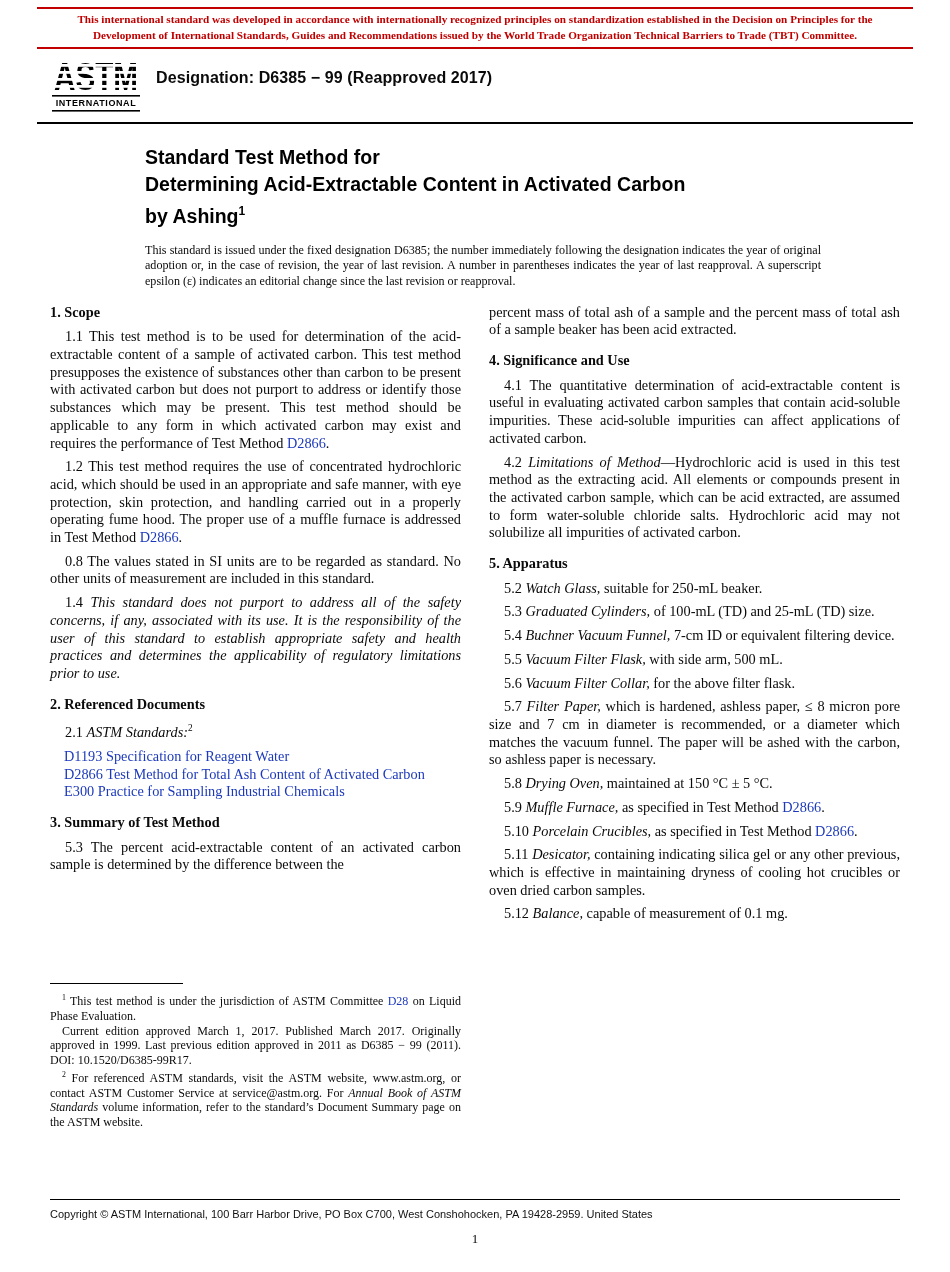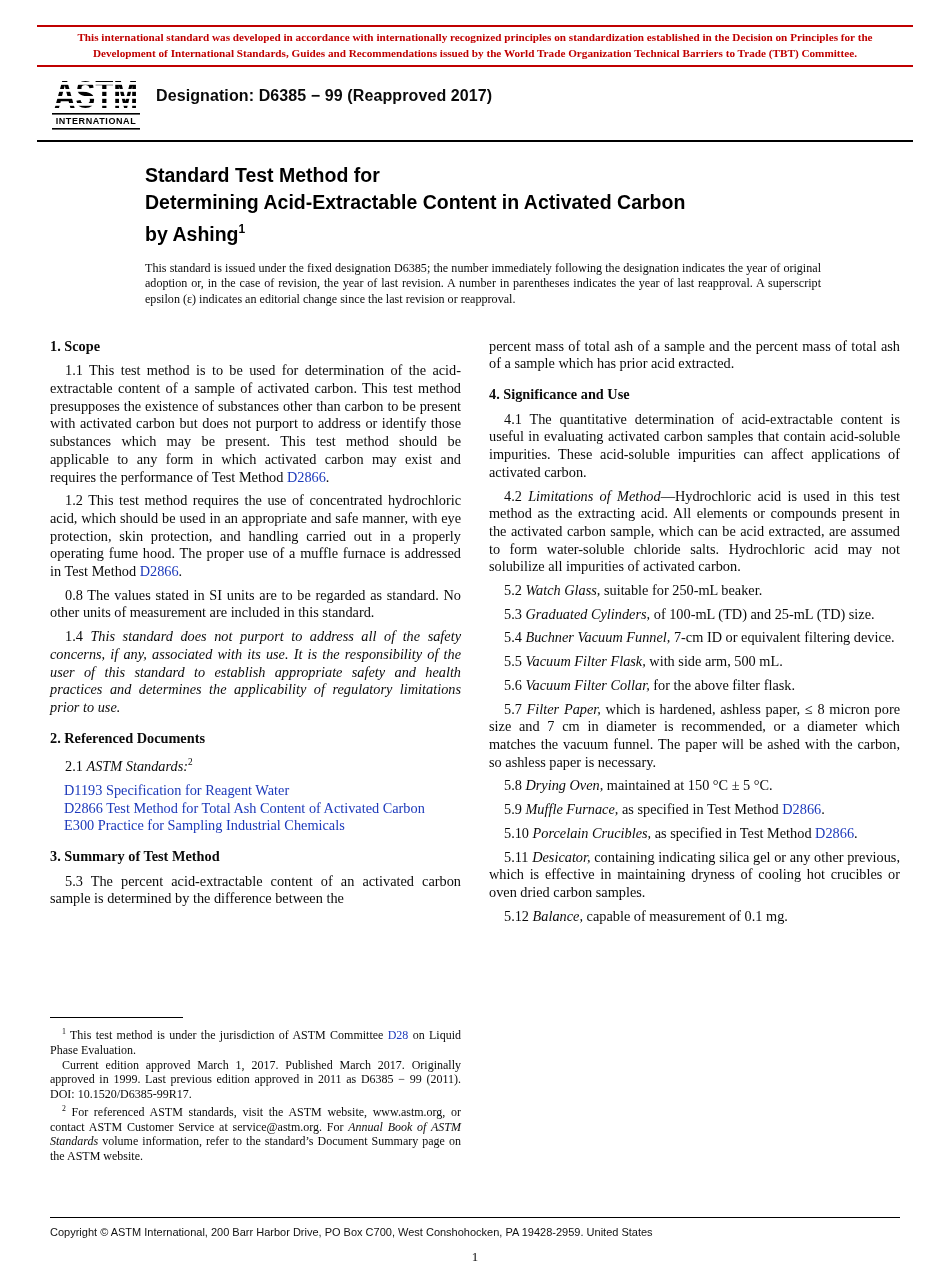--- a/index.html
+++ b/index.html
@@ -5,40 +5,40 @@
   :root { --astm-red:#C00000; --link-blue:#1C39BB; }
   * { margin:0; padding:0; box-sizing:border-box; }
   html,body { background:#fff; }
   body {
     width:950px; height:1272px; position:relative; overflow:hidden;
     font-family:"Liberation Serif", serif; color:#0a0a0a;
   }
   .page { width:950px; height:1272px; position:relative; padding:0 50px; }
 
   .wto-notice {
-    margin:25px -13px 0; border-top:2px solid var(--astm-red); border-bottom:2px solid var(--astm-red);
+    margin:7px -13px 0; border-top:2px solid var(--astm-red); border-bottom:2px solid var(--astm-red);
     padding:3px 14px 4px; color:var(--astm-red); font-weight:bold;
     font-size:11.2px; line-height:1.4; text-align:center;
   }
 
   .masthead { display:flex; align-items:flex-start; margin-top:2px; }
   .logo { width:88px; text-align:center; margin-left:2px; }
   .designation {
     font-family:"Liberation Sans", sans-serif; font-weight:bold;
     font-size:16px; margin:18px 0 0 16px; letter-spacing:0.1px;
   }
   .head-rule { border-bottom:2px solid #000; margin:5px -13px 0; }
 
   .title-block { margin-left:95px; margin-top:20px; }
   .doc-title { font-family:"Liberation Sans", sans-serif; font-size:19.5px; line-height:27px; font-weight:bold; color:#000; }
   .doc-title .t-line { display:block; }
   .doc-title sup { font-size:12px; }
   .issued-note { width:676px; font-size:12.1px; line-height:15.6px; text-align:justify; margin-top:13px; }
 
-  .columns { display:flex; gap:28px; margin-top:30px; min-height:826px; align-items:stretch; }
+  .columns { display:flex; gap:28px; margin-top:14px; min-height:826px; align-items:stretch; }
   .col { width:411px; font-size:14.3px; line-height:17.7px; }
   #col-left { display:flex; flex-direction:column; }
 
   .blk-heading { font-weight:bold; margin:13px 0 7px; }
   .col-main > .blk:first-child, #col-right > .blk:first-child { margin-top:0; }
   .blk-para { text-indent:15px; text-align:justify; margin-bottom:6px; }
   .blk-para-cont { text-align:justify; margin-bottom:6px; }
   .blk-ref { margin-left:14px; padding-left:22px; text-indent:-22px; }
   .blk-fn { font-size:12px; line-height:14.7px; text-align:justify; text-indent:12px; }
 
@@ -108,36 +108,37 @@
           <div class="blk blk-heading"><span>3. Summary of Test Method</span></div>
           <div class="blk blk-para"><span>5.3 The percent acid-extractable content of an activated carbon sample is determined by the difference between the</span></div>
         </div>
       <div class="footnotes">
           <div class="blk blk-fn"><sup class="run-sup">1</sup><span> This test method is under the jurisdiction of ASTM Committee </span><span class="run-link">D28</span><span> on Liquid Phase Evaluation.</span></div>
           <div class="blk blk-fn"><span>Current edition approved March 1, 2017. Published March 2017. Originally approved in 1999. Last previous edition approved in 2011 as D6385 − 99 (2011). DOI: 10.1520/D6385-99R17.</span></div>
           <div class="blk blk-fn"><sup class="run-sup">2</sup><span> For referenced ASTM standards, visit the ASTM website, www.astm.org, or contact ASTM Customer Service at service@astm.org. For </span><span class="run-i">Annual Book of ASTM Standards</span><span> volume information, refer to the standard’s Document Summary page on the ASTM website.</span></div>
         </div>
     </div>
     <div class="col" id="col-right">
-        <div class="blk blk-para-cont"><span>percent mass of total ash of a sample and the percent mass of total ash of a sample which has prior acid extracted.</span></div>
+        <div class="blk blk-para-cont"><span>percent mass of total ash of a sample and the percent mass of total ash of a sample beaker has been acid extracted.</span></div>
         <div class="blk blk-heading"><span>4. Significance and Use</span></div>
         <div class="blk blk-para"><span>4.1 The quantitative determination of acid-extractable content is useful in evaluating activated carbon samples that contain acid-soluble impurities. These acid-soluble impurities can affect applications of activated carbon.</span></div>
         <div class="blk blk-para"><span>4.2 </span><span class="run-i">Limitations of Method</span><span>—Hydrochloric acid is used in this test method as the extracting acid. All elements or compounds present in the activated carbon sample, which can be acid extracted, are assumed to form water-soluble chloride salts. Hydrochloric acid may not solubilize all impurities of activated carbon.</span></div>
+        <div class="blk blk-heading"><span>5. Apparatus</span></div>
         <div class="blk blk-para"><span>5.2 </span><span class="run-i">Watch Glass,</span><span> suitable for 250-mL beaker.</span></div>
         <div class="blk blk-para"><span>5.3 </span><span class="run-i">Graduated Cylinders,</span><span> of 100-mL (TD) and 25-mL (TD) size.</span></div>
         <div class="blk blk-para"><span>5.4 </span><span class="run-i">Buchner Vacuum Funnel,</span><span> 7-cm ID or equivalent filtering device.</span></div>
         <div class="blk blk-para"><span>5.5 </span><span class="run-i">Vacuum Filter Flask,</span><span> with side arm, 500 mL.</span></div>
         <div class="blk blk-para"><span>5.6 </span><span class="run-i">Vacuum Filter Collar,</span><span> for the above filter flask.</span></div>
         <div class="blk blk-para"><span>5.7 </span><span class="run-i">Filter Paper,</span><span> which is hardened, ashless paper, ≤ 8 micron pore size and 7 cm in diameter is recommended, or a diameter which matches the vacuum funnel. The paper will be ashed with the carbon, so ashless paper is necessary.</span></div>
         <div class="blk blk-para"><span>5.8 </span><span class="run-i">Drying Oven,</span><span> maintained at 150 °C ± 5 °C.</span></div>
         <div class="blk blk-para"><span>5.9 </span><span class="run-i">Muffle Furnace,</span><span> as specified in Test Method </span><span class="run-link">D2866</span><span>.</span></div>
         <div class="blk blk-para"><span>5.10 </span><span class="run-i">Porcelain Crucibles,</span><span> as specified in Test Method </span><span class="run-link">D2866</span><span>.</span></div>
         <div class="blk blk-para"><span>5.11 </span><span class="run-i">Desicator,</span><span> containing indicating silica gel or any other previous, which is effective in maintaining dryness of cooling hot crucibles or oven dried carbon samples.</span></div>
         <div class="blk blk-para"><span>5.12 </span><span class="run-i">Balance,</span><span> capable of measurement of 0.1 mg.</span></div>
       </div>
   </div>
 
   <div class="footer">
-    <div>Copyright © ASTM International, 200 Barr Harbor Drive, PO Box C700, West Conshohocken, PA 19428-2959. United States</div>
+    <div>Copyright © ASTM International, 100 Barr Harbor Drive, PO Box C700, West Conshohocken, PA 19428-2959. United States</div>
   </div>
   <div class="page-number">1</div>
 
 </div>
 
 </body></html>

